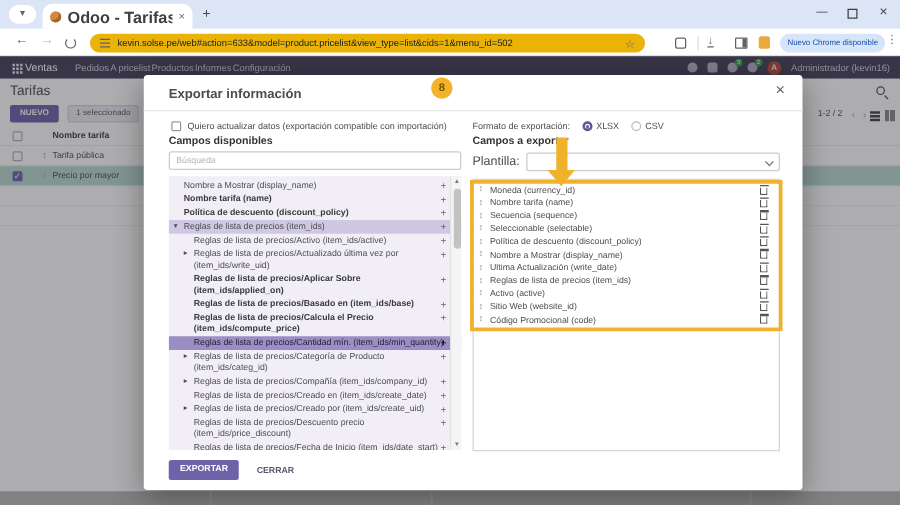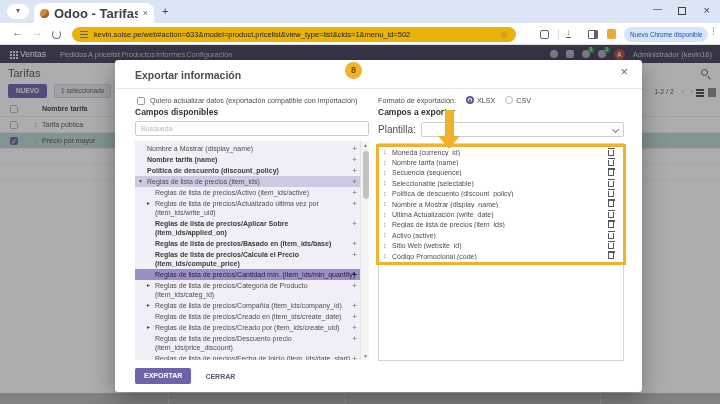--- a/index.html
+++ b/index.html
@@ -85,21 +85,21 @@
   .step-badge { position:absolute; left:230px; top:2px; width:17px; height:17px; border-radius:50%; background:#f2b32b; color:#7a5200; font-size:9px; font-weight:bold; text-align:center; line-height:17px; }
   .dlg-close { position:absolute; right:14px; top:4px; font-size:13px; color:#666; }
   .dlg-divider { position:absolute; left:0; top:28px; width:527px; height:1px; background:#e8e8e8; }
 
   .upd-row { position:absolute; left:22px; top:36px; display:flex; align-items:center; gap:5px; }
   .upd-cb { width:8px; height:8px; border:1px solid #9a9a9a; border-radius:1.5px; background:#fff; flex:none; }
   .upd-label { font-size:7.2px; color:#4c4c4c; }
 
   .fmt-row { position:absolute; left:263px; top:36px; display:flex; align-items:center; gap:10px; }
   .fmt-label { font-size:7.2px; color:#4c4c4c; }
-  .radio { display:flex; align-items:flex-start; gap:3px; }
+  .radio { display:flex; align-items:flex-end; gap:3px; }
   .radio .dot { width:8px; height:8px; border-radius:50%; border:1px solid #bbb; background:#fff; position:relative; flex:none; }
   .radio.sel .dot { border:2px solid #5f5494; }
   .radio.sel .dot::after { content:''; position:absolute; left:1px; top:1px; width:2.5px; height:2.5px; border-radius:50%; background:#5f5494; }
   .radio span.lbl { font-size:7.2px; color:#4c4c4c; }
 
   .col-head { font-size:8.5px; font-weight:bold; color:#333; }
 
   .left-col { position:absolute; left:20px; top:47px; width:234px; }
   .search-box { margin-top:4px; width:234px; height:15px; border:1px solid #ccc; border-radius:2px; background:#fff; font-size:7px; color:#444; padding:0 5px; font-family:"Liberation Sans",sans-serif; }
   .search-box::placeholder { color:#b5b5b5; }

